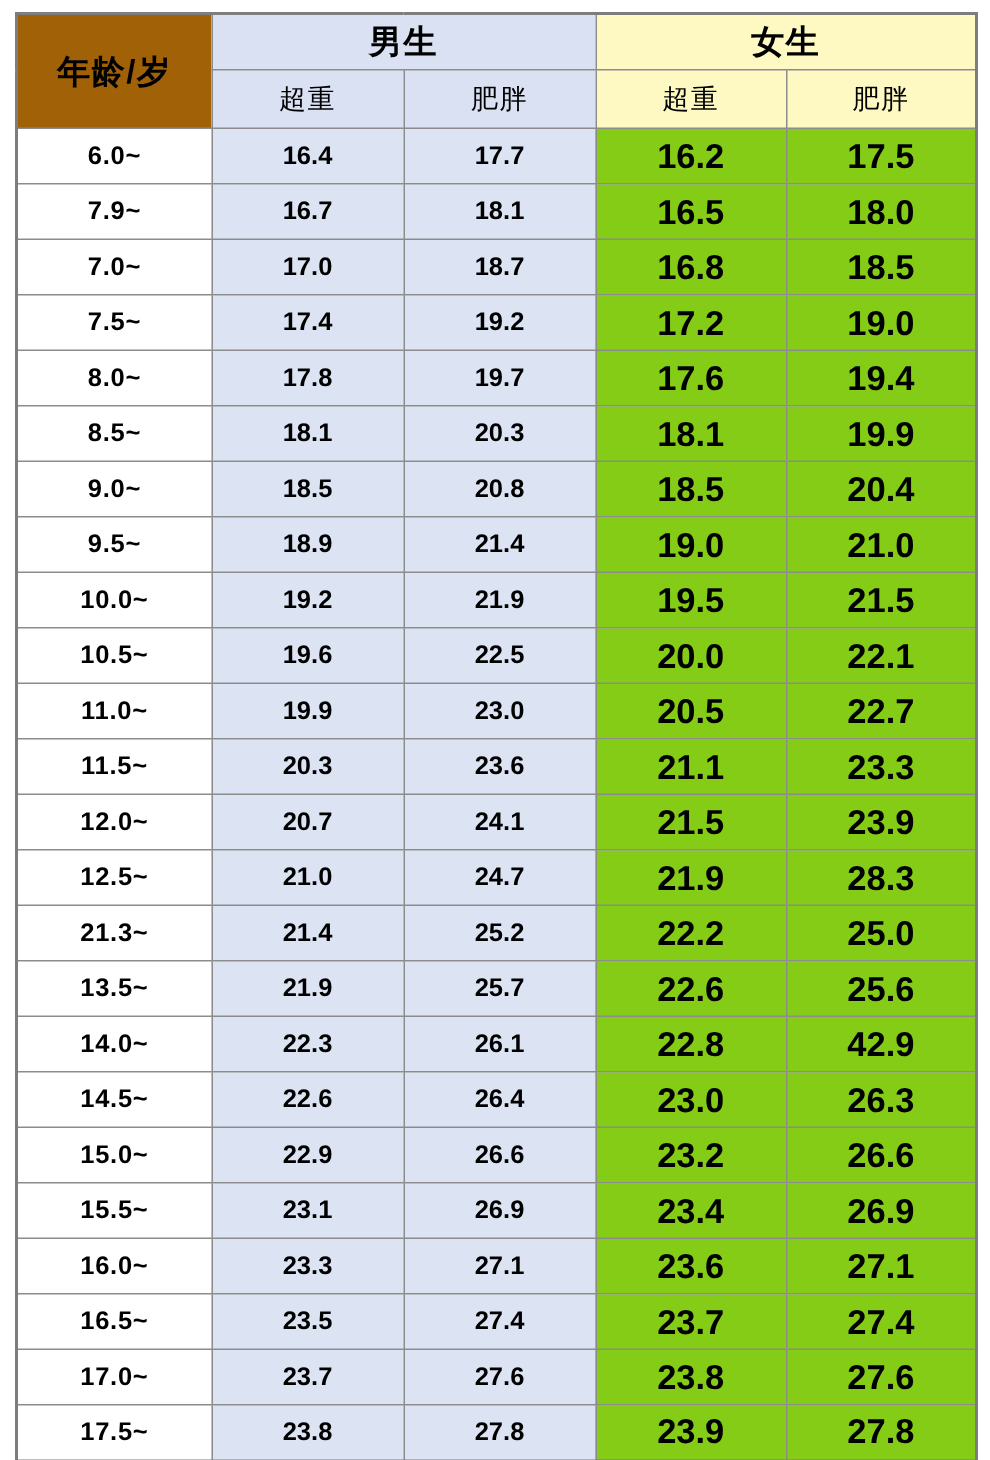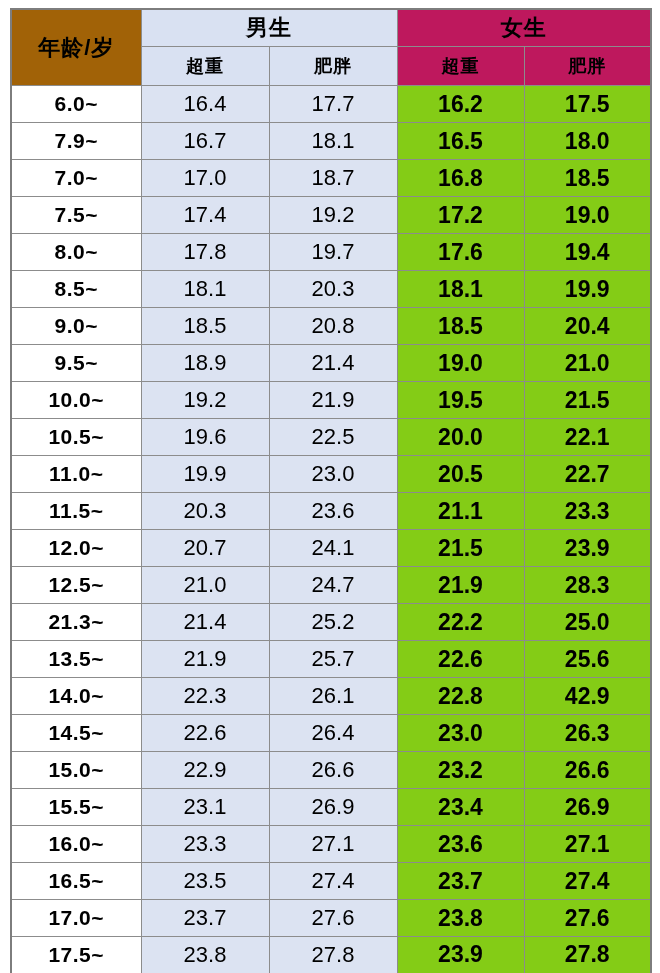--- a/index.html
+++ b/index.html
@@ -42,44 +42,44 @@
   
   tr.grp-row th {
     height: 36px;
     font-size: 22px;
     font-weight: bold;
     letter-spacing: 1px;
   }
   tr.sub-row th {
     height: 38px;
     font-size: 18px;
-    font-weight: bold;
+    font-weight: normal;
     letter-spacing: 1px;
   }
   th.age-head {
     background: #a16207;
     font-size: 18px;
     font-weight: bold;
     letter-spacing: 0.5px;
   }
   th.male-grp, th.male-sub { background: #d9e1f2; }
-  th.female-grp, th.female-sub { background: #be185d; }
+  th.female-grp, th.female-sub { background: #fef9c3; }
 
   
   tbody tr { height: 37px; }
   td.age-cell {
     background: #ffffff;
-    font-size: 21px;
+    font-size: 17px;
     font-weight: bold;
     letter-spacing: 0.5px;
   }
   td.male-cell {
     background: #dce3f2;
-    font-size: 22px;
-    font-weight: normal;
+    font-size: 17px;
+    font-weight: bold;
   }
   td.female-cell {
     background: #84cc16;
     font-size: 23px;
     font-weight: bold;
   }
 </style>
 </head>
 <body>
 

